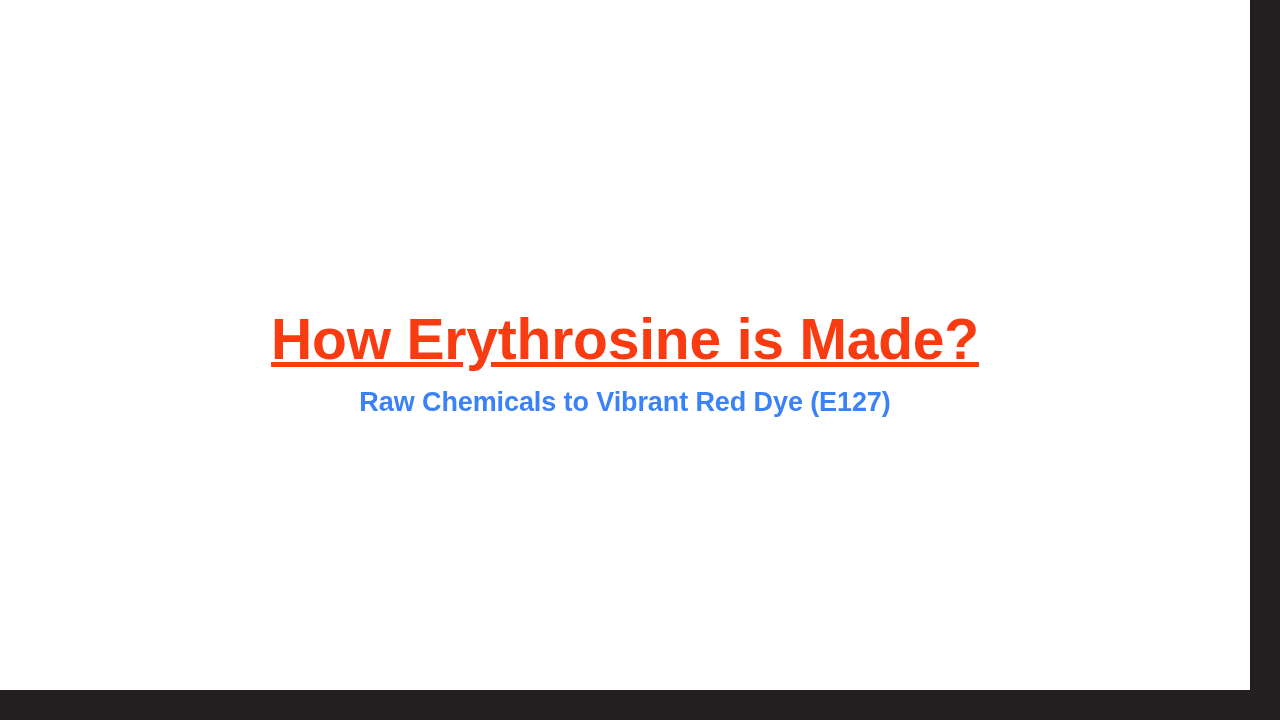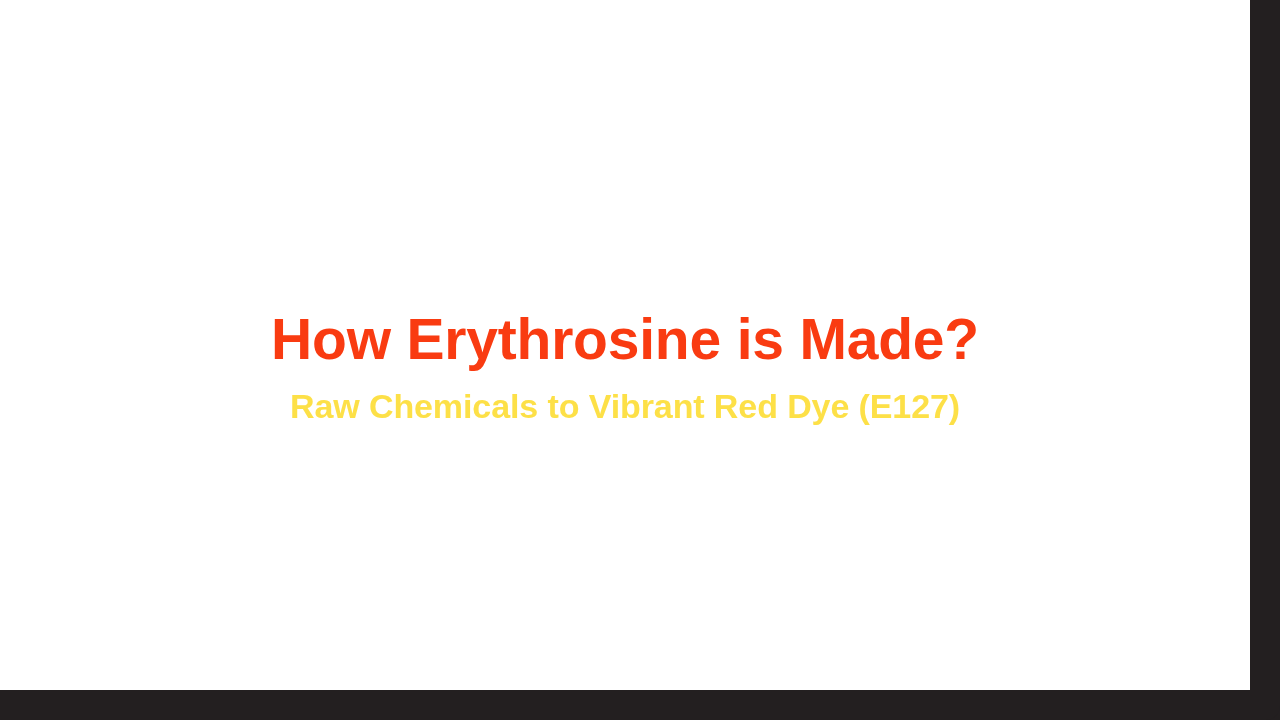--- a/index.html
+++ b/index.html
@@ -73,31 +73,32 @@
   .slide-title {
     margin: 0;
     font-family: "Liberation Sans", sans-serif;
     font-size: 57px;
     font-weight: 700;
     line-height: 1.05;
     letter-spacing: -0.2px;
     color: #f93b11;
     text-align: center;
     white-space: nowrap;
+    text-decoration: underline;
   }
 
   .slide-subtitle {
     margin: 0;
     margin-top: 16px;
     font-family: "Liberation Sans", sans-serif;
-    font-size: 34px;
+    font-size: 27px;
     font-weight: 700;
     line-height: 1.2;
     letter-spacing: -0.1px;
-    color: #fde047;
+    color: #3b82f6;
     text-align: center;
     white-space: nowrap;
   }
 </style>
 </head>
 <body>
 
 <div class="slide-frame">
 
   <div class="slide-canvas"></div>

